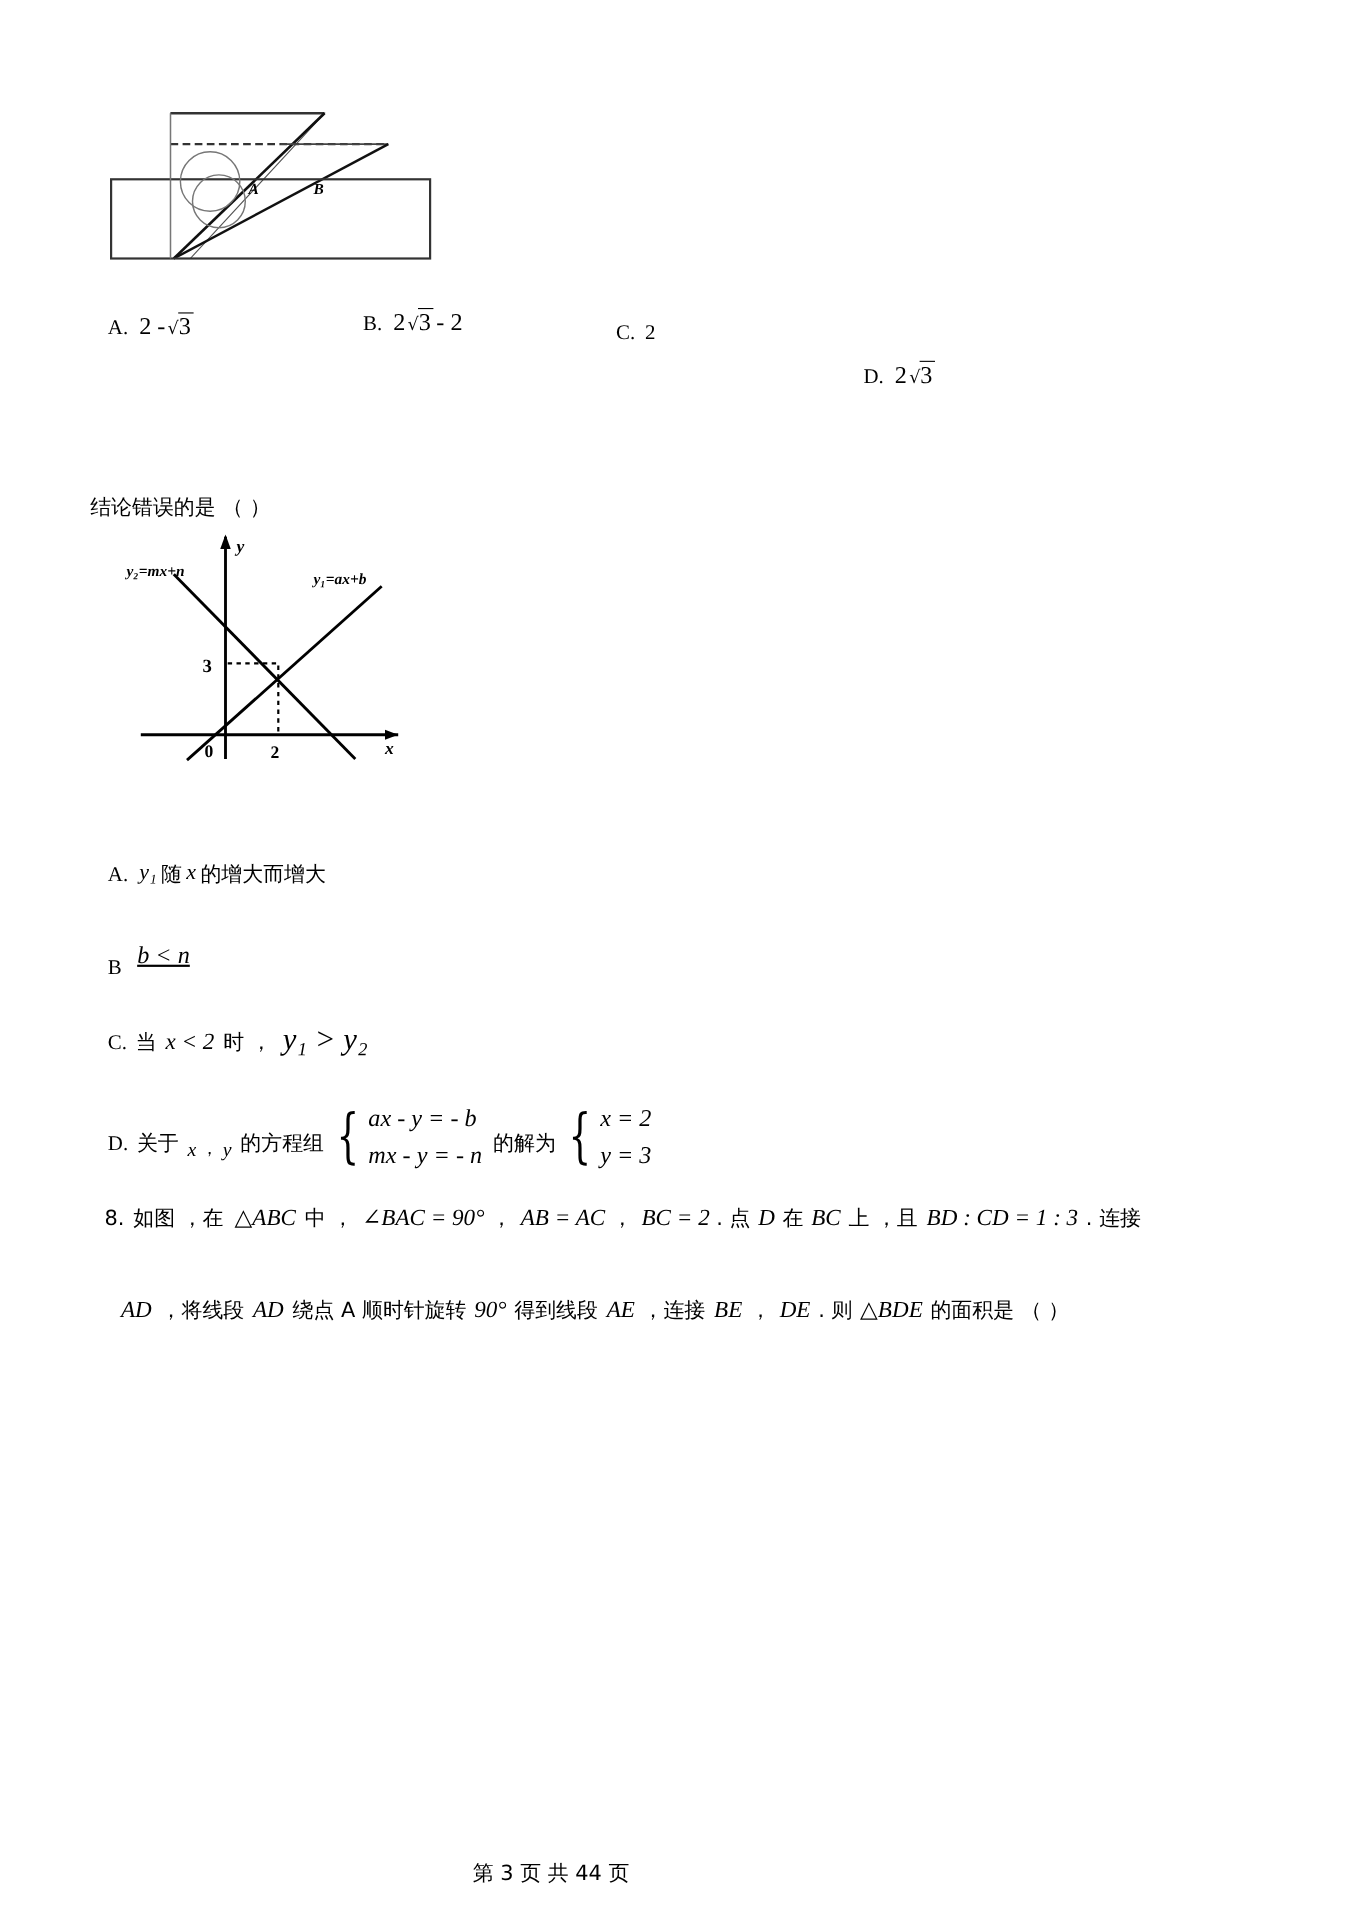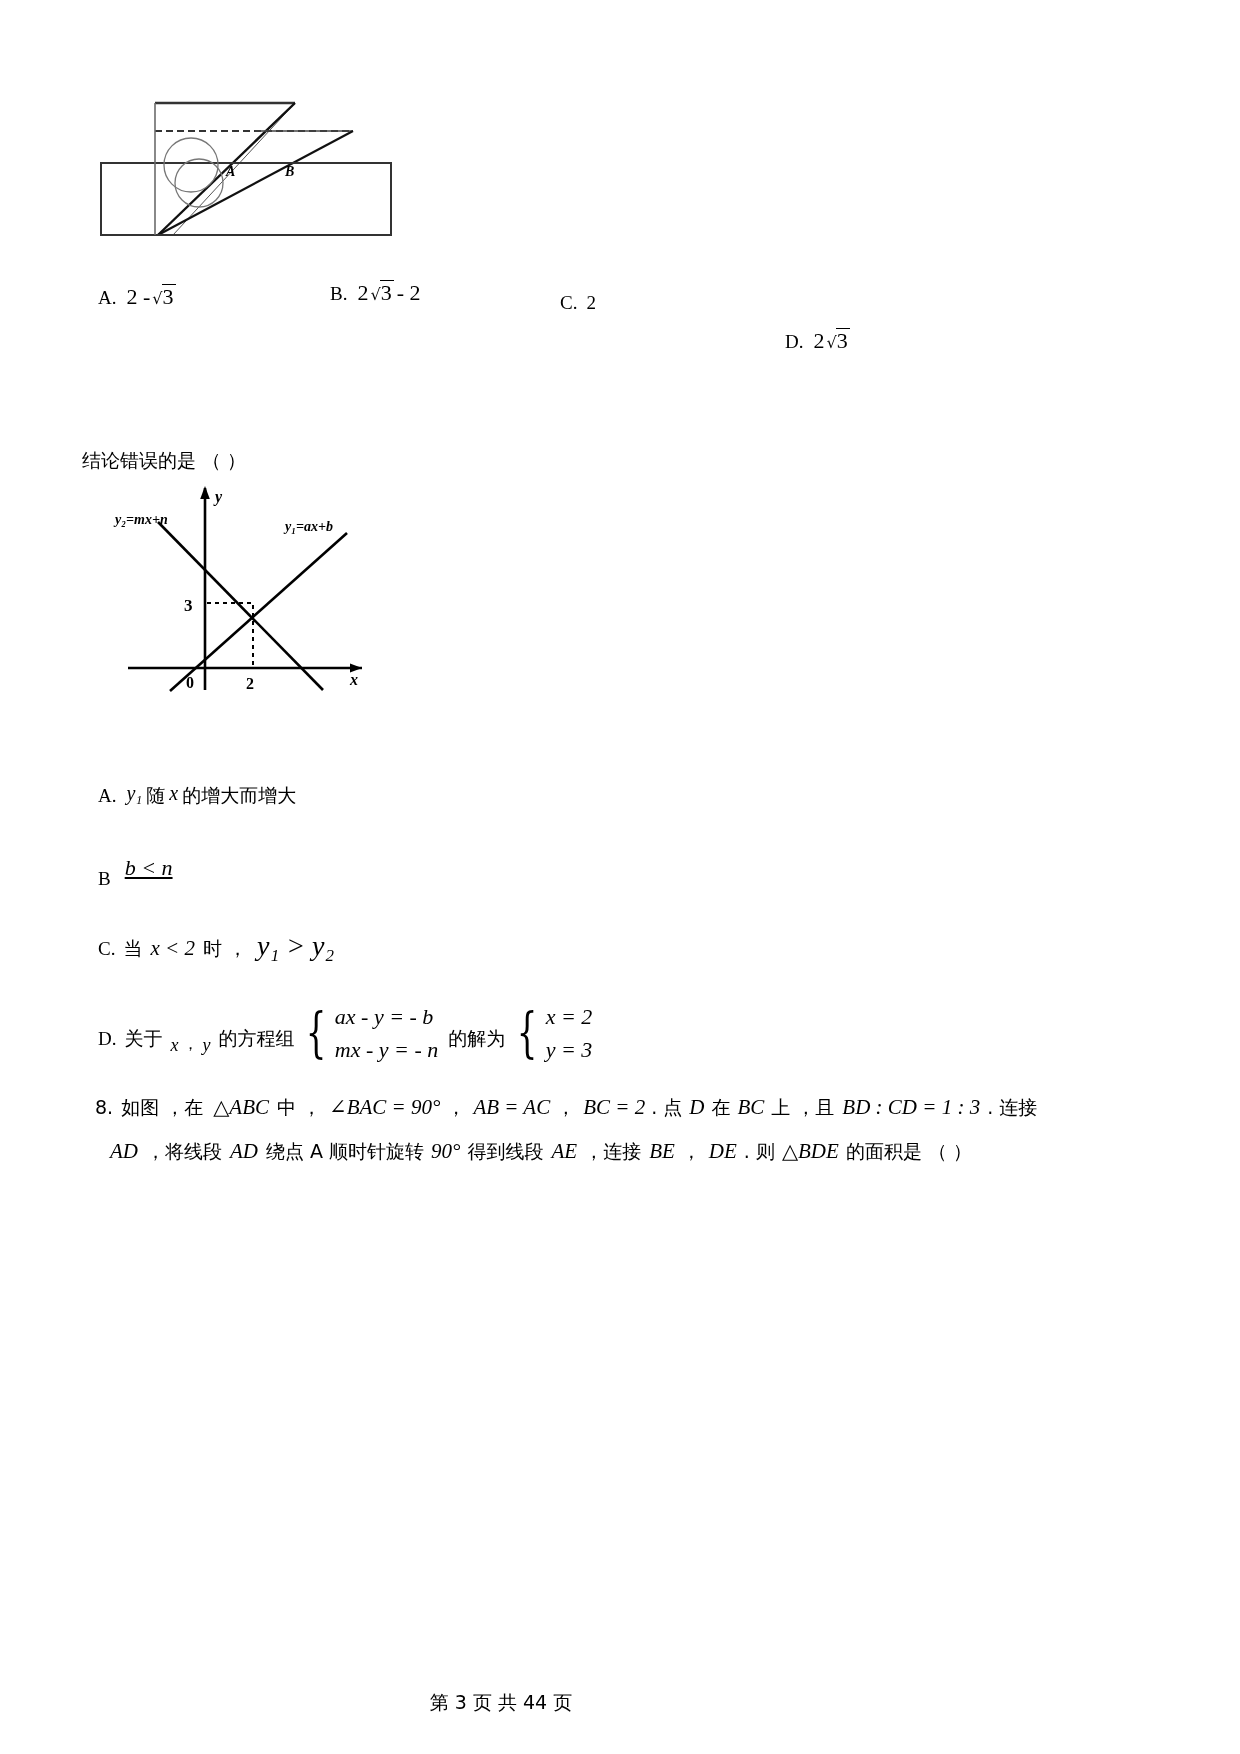--- a/index.html
+++ b/index.html
@@ -246,21 +246,21 @@
     <span class="mathi" style="margin-left:4px; font-size:21px;">BC = 2</span>
     <span class="cn" style="margin-left:2px;">. 点</span>
     <span class="mathi" style="margin-left:3px; font-size:21px;">D</span>
     <span class="cn" style="margin-left:3px;">在</span>
     <span class="mathi" style="margin-left:3px; font-size:21px;">BC</span>
     <span class="cn" style="margin-left:3px;text-align:right;">上 ，且</span>
     <span class="mathi" style="margin-left:4px; font-size:21px;">BD : CD = 1 : 3</span>
     <span class="cn" style="margin-left:3px;">. 连接</span>
   </div>
 
-  <div class="qline" style="left:110px; top:1139px;text-align:center;">
+  <div class="qline" style="left:110px; top:1178px;text-align:center;">
     <span class="mathi" style="font-size:21px;">AD</span>
     <span class="cn" style="margin-left:4px;">，将线段</span>
     <span class="mathi" style="margin-left:4px; font-size:21px;">AD</span>
     <span class="cn" style="margin-left:4px;">绕点 A 顺时针旋转</span>
     <span class="mathi" style="margin-left:3px; font-size:21px;">90°</span>
     <span class="cn" style="margin-left:3px;">得到线段</span>
     <span class="mathi" style="margin-left:4px; font-size:21px;">AE</span>
     <span class="cn" style="margin-left:3px;">，连接</span>
     <span class="mathi" style="margin-left:4px; font-size:21px;">BE</span>
     <span class="cn" style="margin-left:3px;">，</span>

